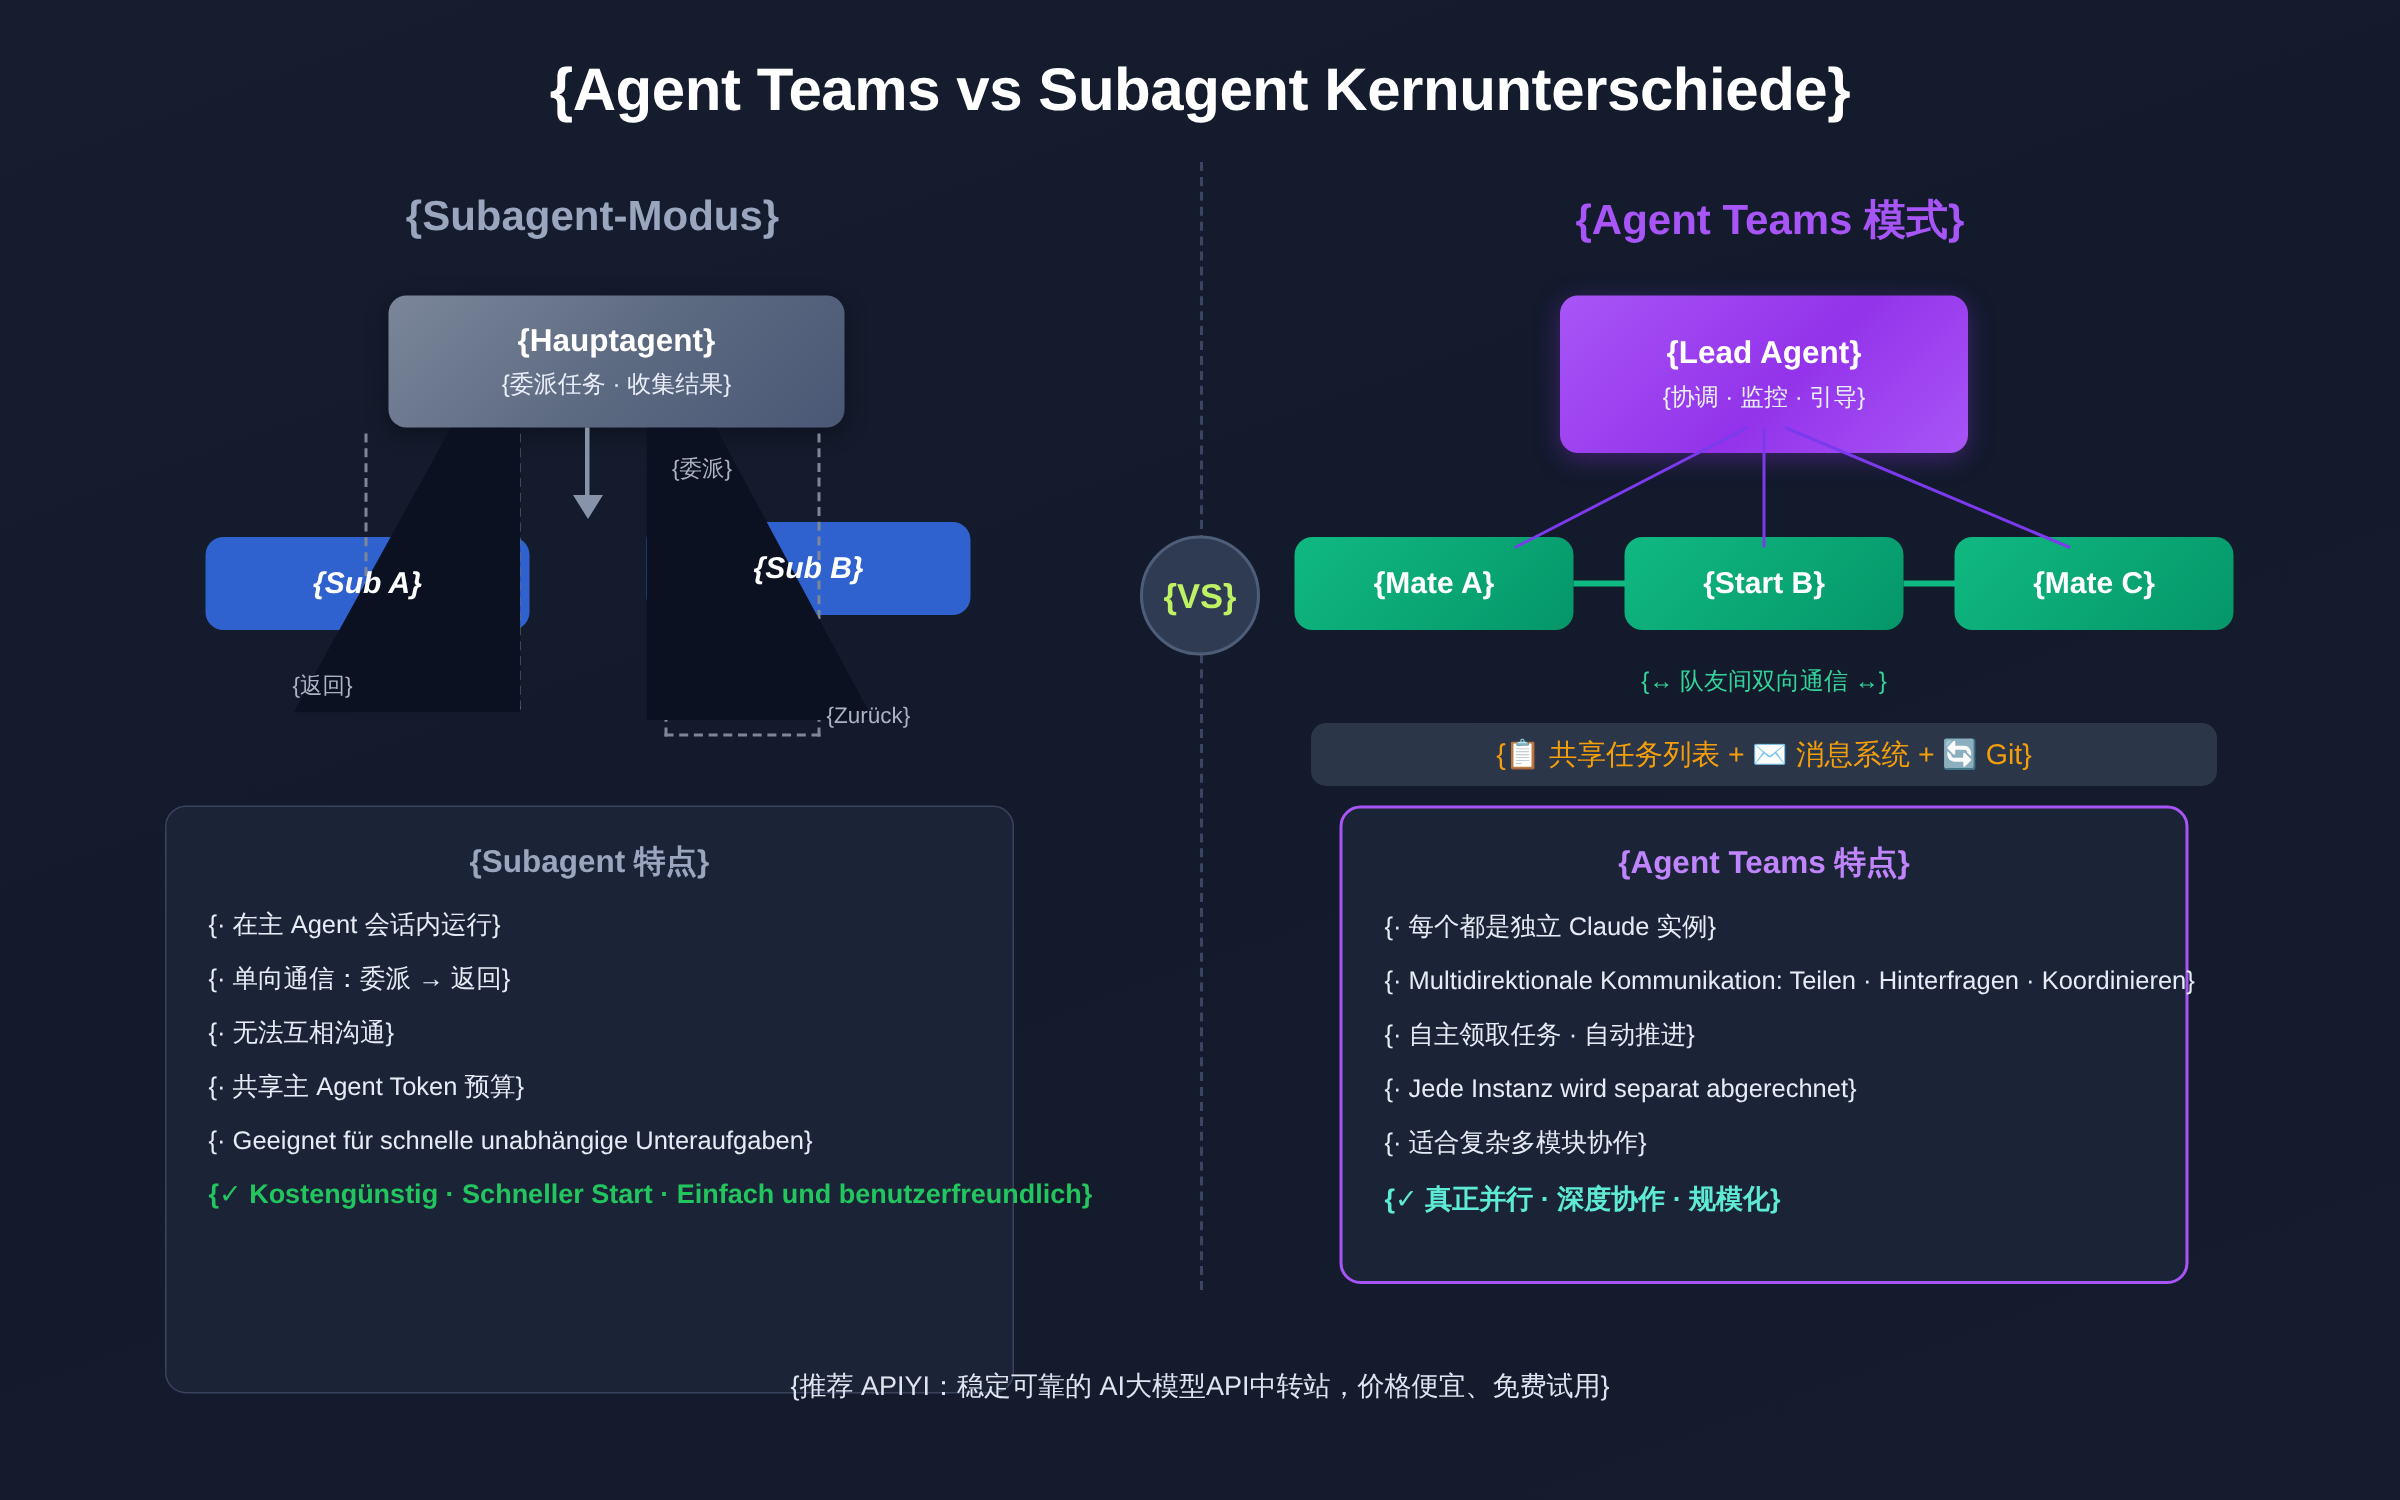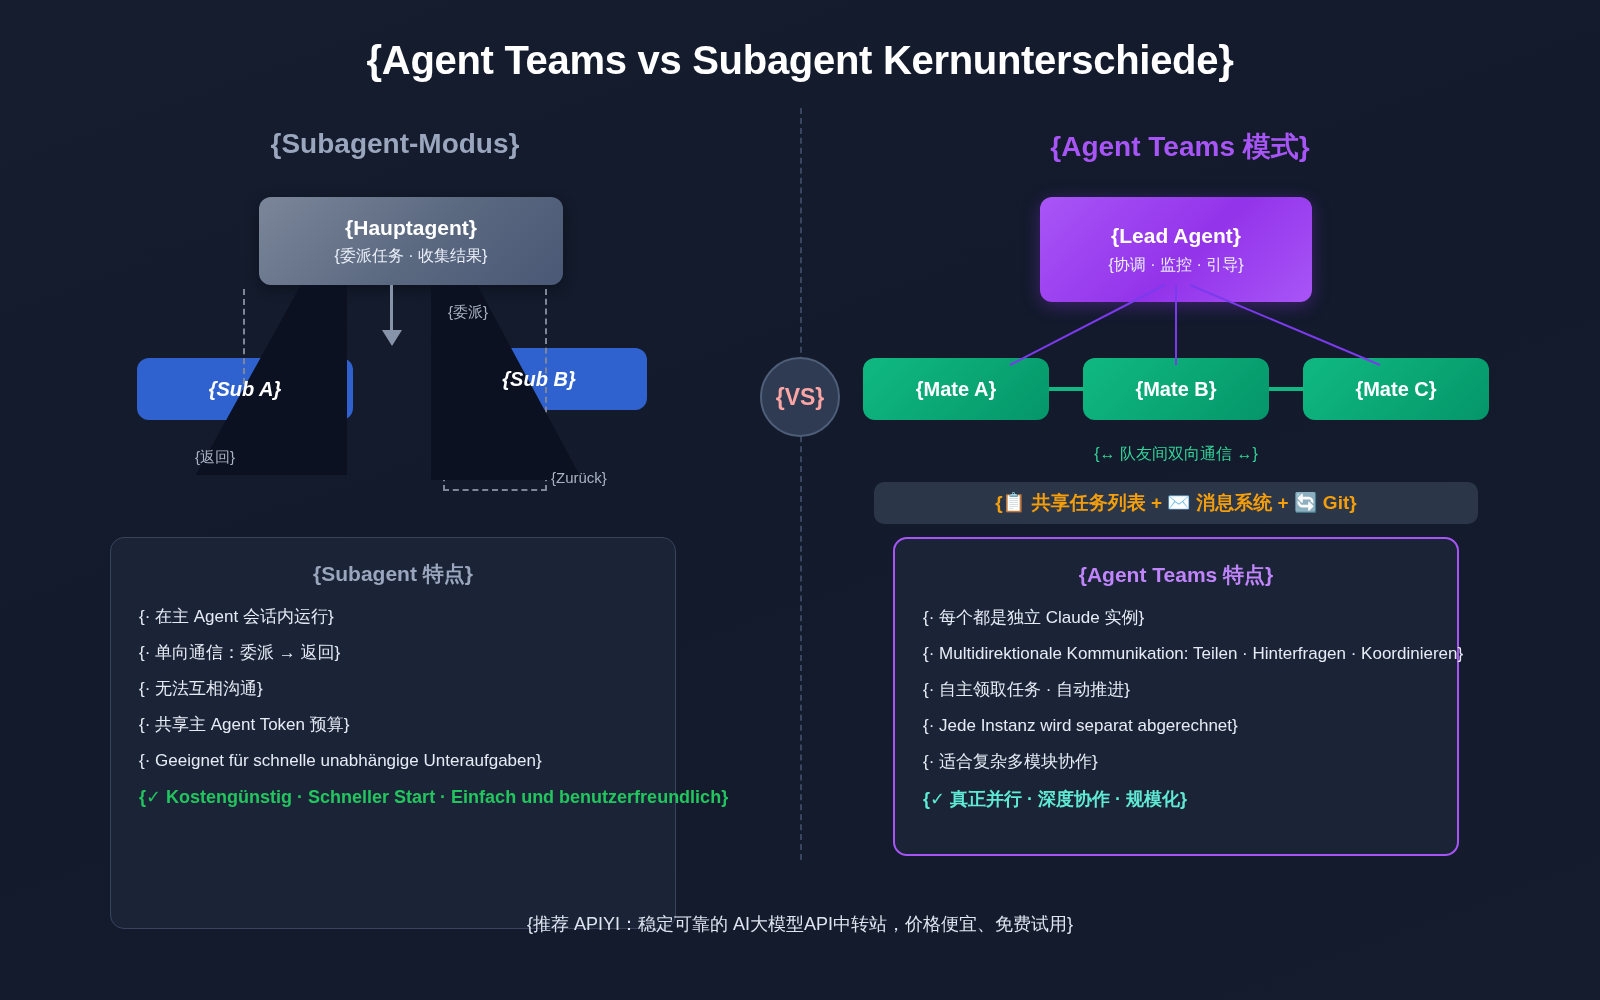--- a/index.html
+++ b/index.html
@@ -27,21 +27,21 @@
   .divider {
     position: absolute; left: 800px; top: 108px;
     width: 0; height: 752px;
     border-left: 2px dashed #3a4560;
   }
   .vs-badge {
     position: absolute; left: 760px; top: 357px;
     width: 80px; height: 80px; border-radius: 50%;
     background: #2e3b52; border: 2px solid #4e5d78;
     display: flex; align-items: center; justify-content: center;
-    color: #fca5a5; font-size: 23px; font-weight: bold;
+    color: #bef264; font-size: 23px; font-weight: bold;
   }
 
   
   .col-head {
     position: absolute; font-size: 28px; font-weight: bold;
     text-align: center;
   }
   .col-head.left  { top: 128px; left: 140px; width: 510px; color: #9aa6bd; }
   .col-head.right { top: 128px; left: 950px; width: 460px; color: #a855f7; }
 
@@ -137,21 +137,21 @@
   .bidir {
     position: absolute; left: 950px; top: 444px; width: 452px;
     text-align: center; font-size: 16px; color: #34d399;
   }
 
   .tools-bar {
     position: absolute; left: 874px; top: 482px;
     width: 604px; height: 42px; border-radius: 10px;
     background: #2b3649;
     display: flex; align-items: center; justify-content: center;
-    color: #f59e0b; font-size: 19px; font-weight: bold;
+    color: #f59e0b; font-size: 19px; font-weight: normal;
   }
 
   
   .panel {
     position: absolute; border-radius: 14px;
     padding: 22px 28px 18px 28px;
   }
   .panel-left {
     left: 110px; top: 537px; width: 566px; height: 392px;
     background: #1b2437; border: 1px solid #39445c;
@@ -242,21 +242,21 @@
     <div class="sub">{协调 · 监控 · 引导}</div>
   </div>
 
   <div class="mate-link link-ab"></div>
   <div class="mate-link link-bc"></div>
 
   <div class="node mate mate-a">
     <div class="ttl">{Mate A}</div>
   </div>
   <div class="node mate mate-b">
-    <div class="ttl">{Mate B}</div>
+    <div class="ttl">{Start B}</div>
   </div>
   <div class="node mate mate-c">
     <div class="ttl">{Mate C}</div>
   </div>
 
   <div class="bidir">{↔ 队友间双向通信 ↔}</div>
 
   <div class="tools-bar">{📋 共享任务列表 + ✉️ 消息系统 + 🔄 Git}</div>
 
   <div class="panel panel-right">

